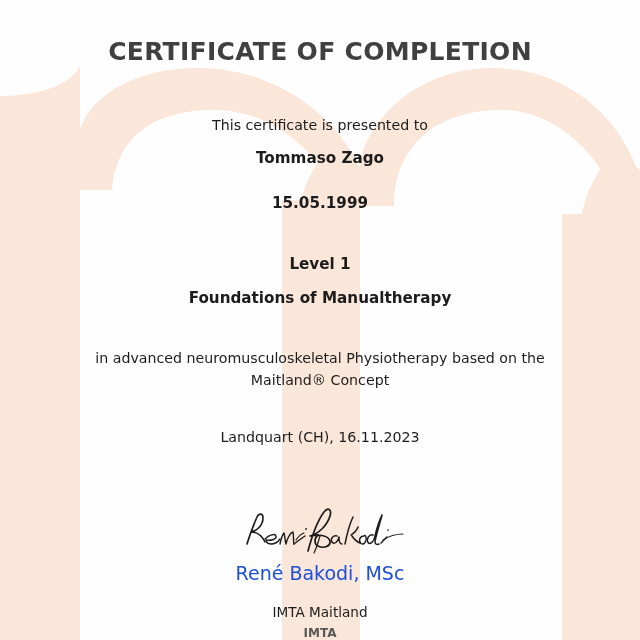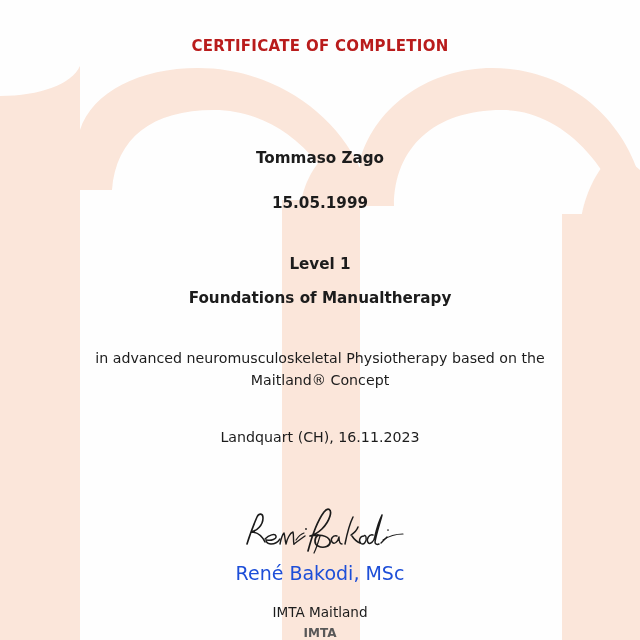--- a/index.html
+++ b/index.html
@@ -41,24 +41,24 @@
     height: 640px;
     text-align: center;
     color: #1A1A1A;
   }
 
   .cert-title {
     position: absolute;
     left: 0;
     right: 0;
     top: 37px;
-    font-size: 15px;
+    font-size: 25px;
     font-weight: bold;
     letter-spacing: 0.3px;
-    color: #b91c1c;
+    color: #404040;
   }
 
   .line {
     position: absolute;
     left: 0;
     right: 0;
     color: #1C1C1C;
   }
 
   .reg    { font-size: 14.2px; font-weight: normal; }
@@ -156,20 +156,21 @@
 
     <path fill="#FBE6DA" d="M 562,214 L 640,214 L 640,640 L 562,640 Z"></path>
     <path fill="#FBE6DA" d="M 616,150 L 640,170 L 640,228 L 580,228
              C 582,198 596,170 616,150 Z"></path>
   </svg>
 
   <div id="content">
 
     <div class="cert-title">CERTIFICATE OF COMPLETION</div>
 
+    <div class="line reg l-presented">This certificate is presented to</div>
 
     <div class="line strong l-recipient">Tommaso Zago</div>
 
     <div class="line strong l-dob">15.05.1999</div>
 
 
     <div class="line strong l-level">Level 1</div>
 
     <div class="line l-desc">in advanced neuromusculoskeletal Physiotherapy based on the Maitland® Concept</div>
 

